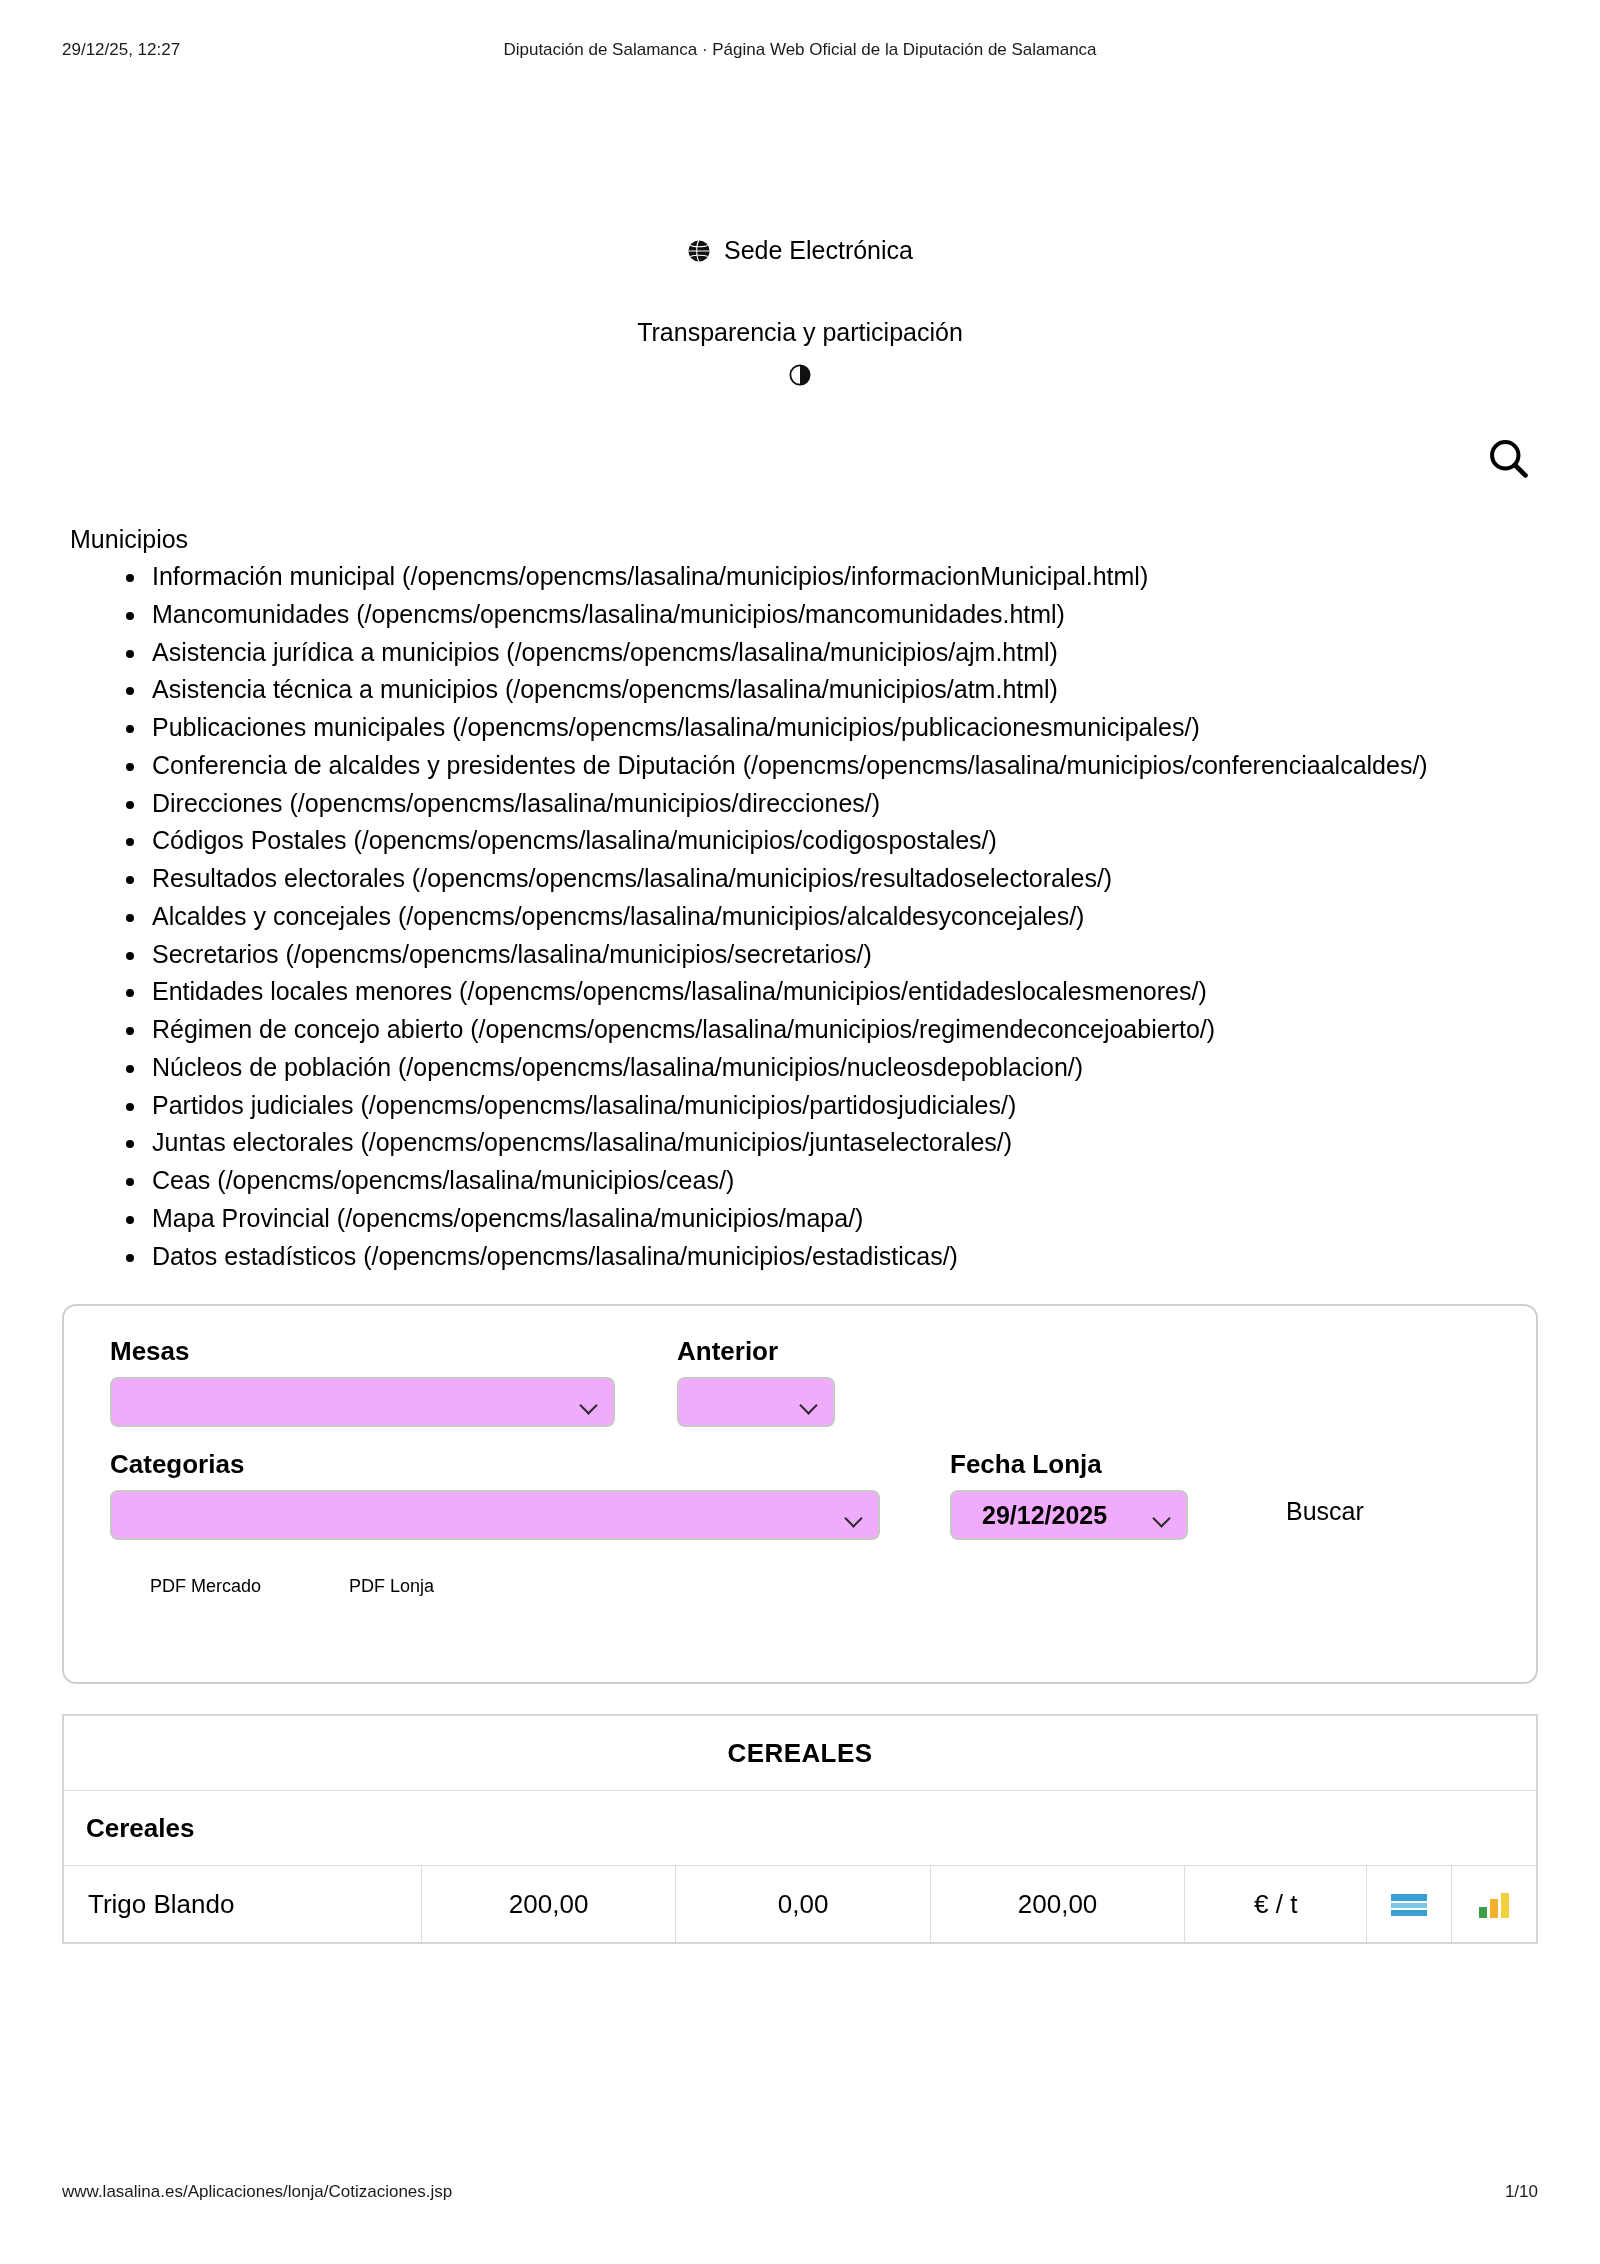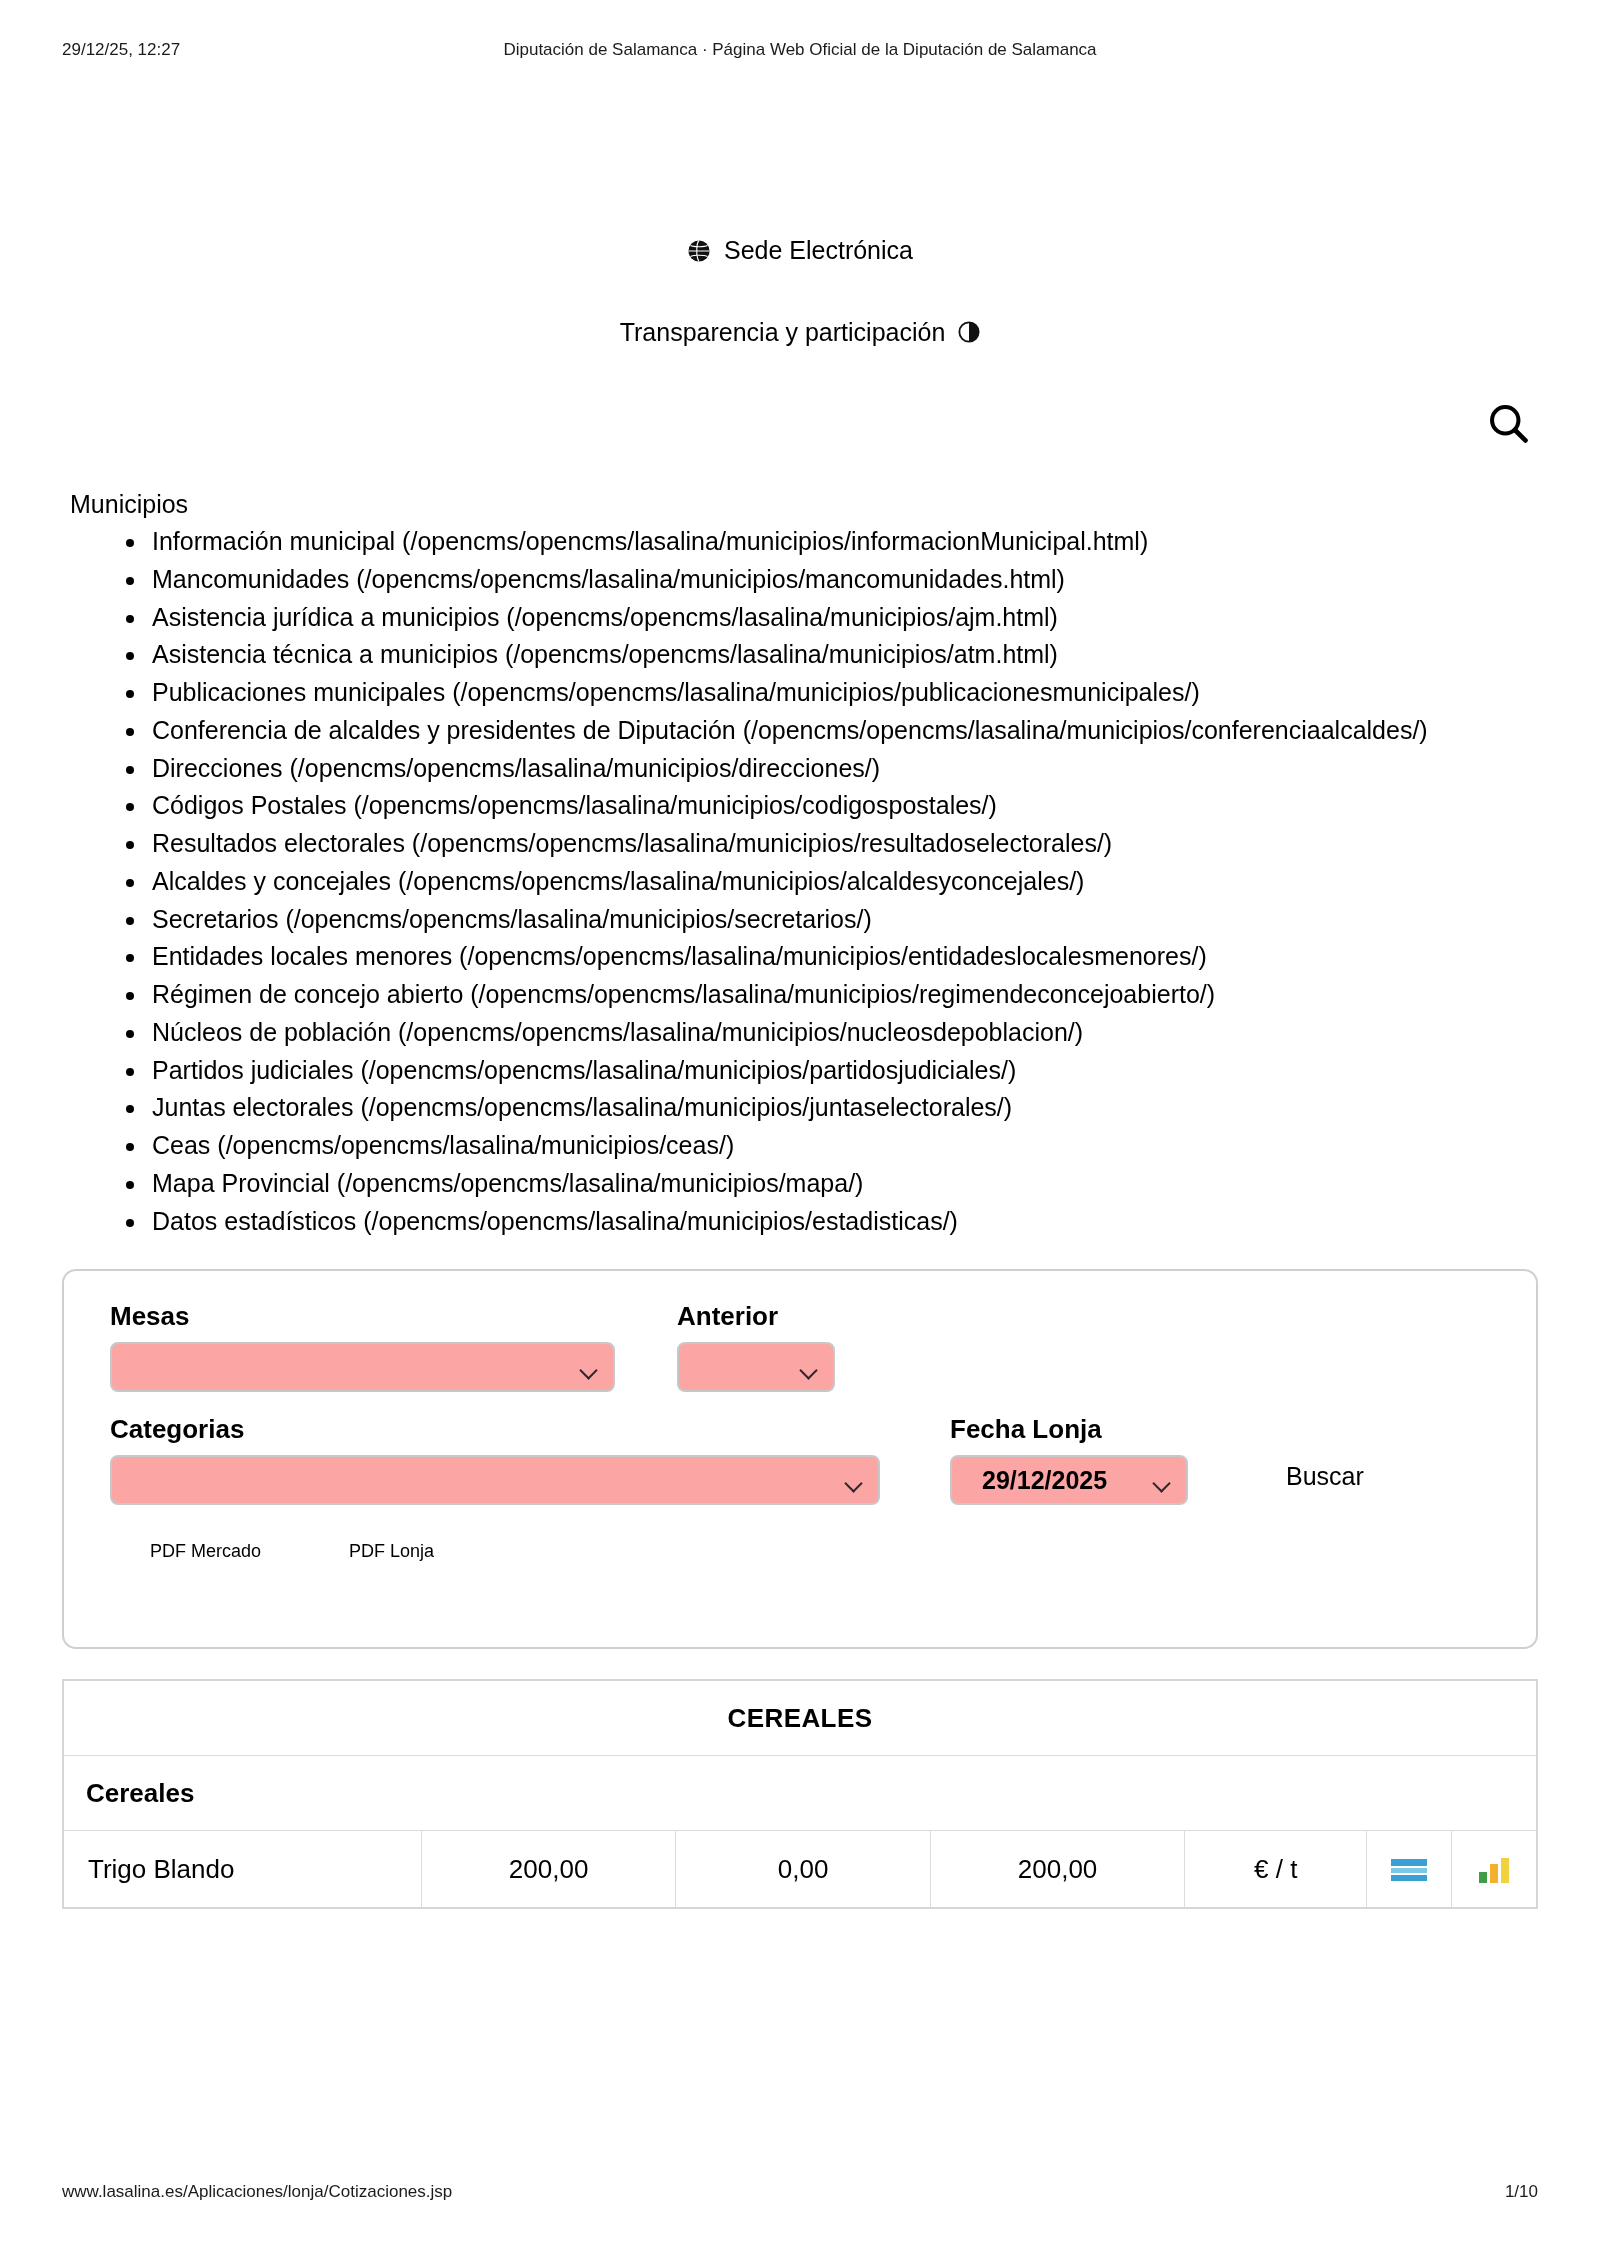--- a/index.html
+++ b/index.html
@@ -92,20 +92,21 @@
     font-size: 25px;
     line-height: 1.5;
     color: #000;
     display: flex;
     align-items: center;
     justify-content: center;
     gap: 13px;
   }
   .nav-line.second {
     margin-top: 44px;
+    flex-direction: column;
   }
   .globe-icon svg, .contrast-icon svg {
     display: block;
   }
 
   .search-row {
     position: relative;
     height: 62px;
     margin-top: 40px;
   }
@@ -153,21 +154,21 @@
   .row-1 {
     display: flex;
     align-items: flex-start;
     gap: 62px;
   }
   .sel {
     border: 2px solid #c8c8c8;
     border-radius: 8px;
     height: 50px;
     box-sizing: border-box;
-    background: #fca5a5;
+    background: #f0abfc;
     position: relative;
     display: flex;
     align-items: center;
   }
   .sel::after {
     content: "";
     position: absolute;
     right: 18px;
     top: 20px;
     width: 11px;

